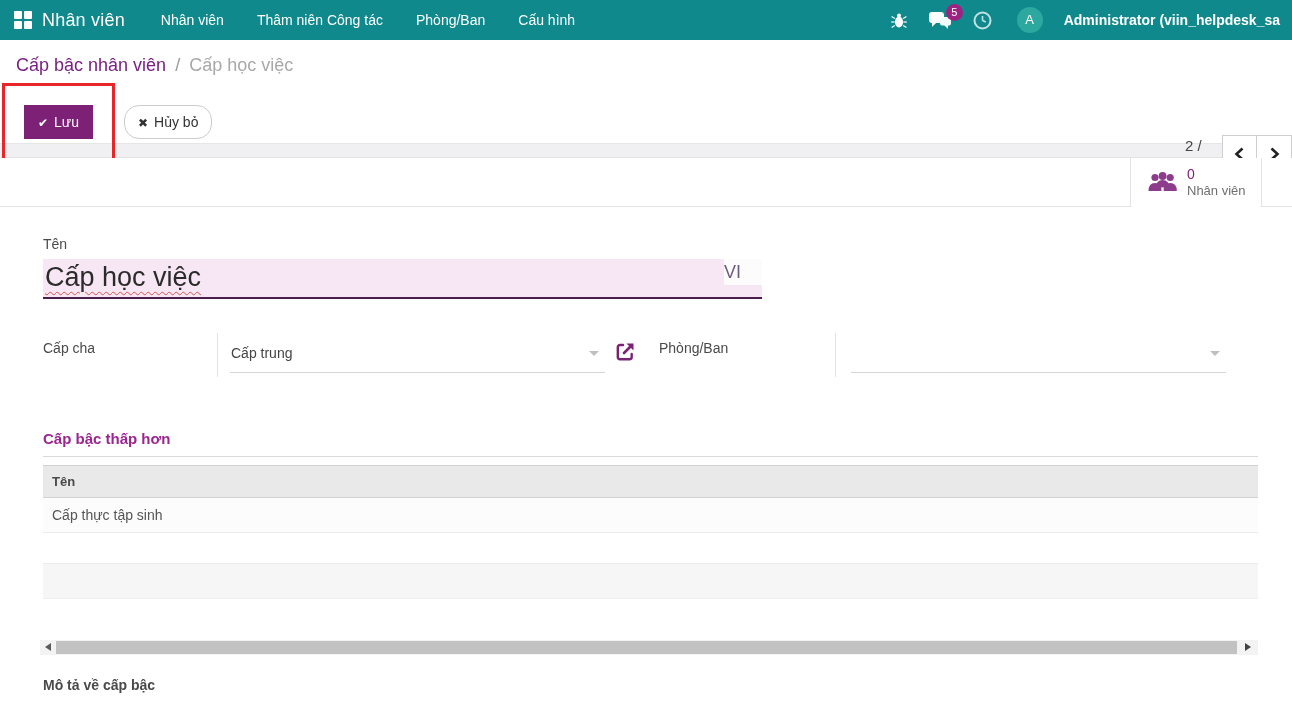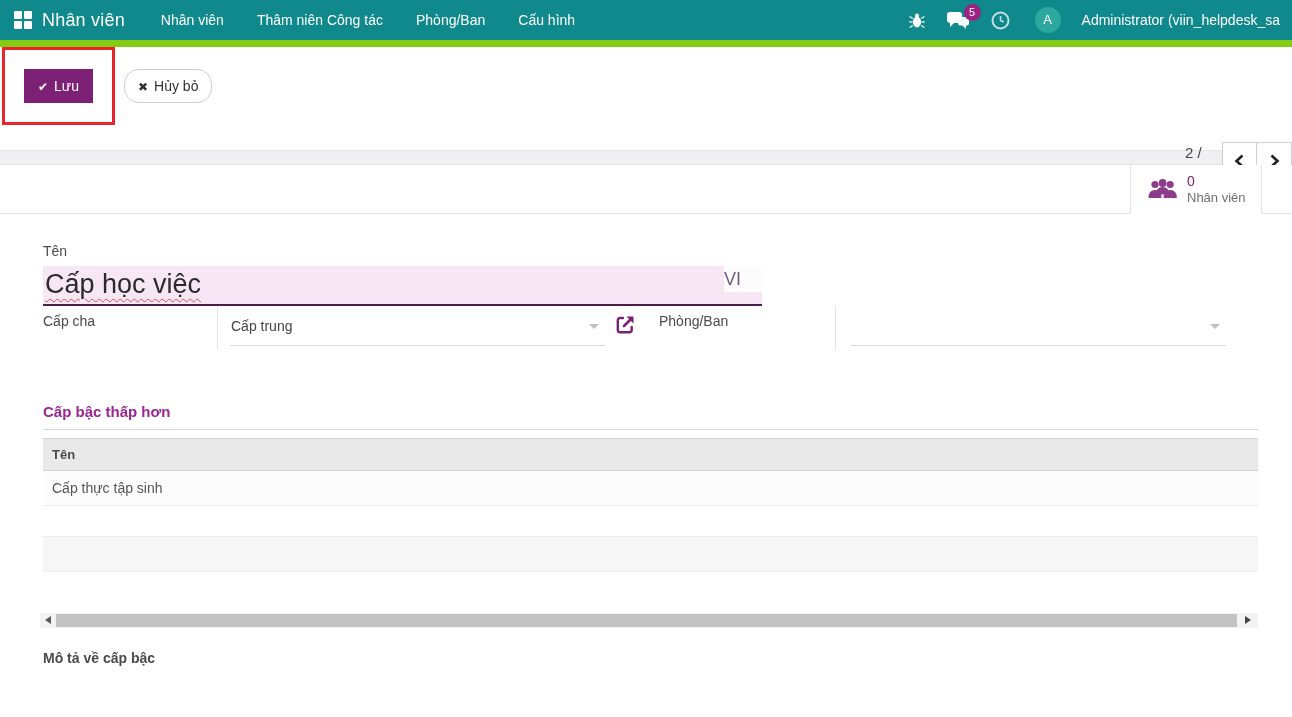--- a/index.html
+++ b/index.html
@@ -11,21 +11,21 @@
   .navbar { position:relative; display:flex; align-items:center; height:40px; background:#0f898c; color:#fff; padding:0 12px; white-space:nowrap; }
   .apps-icon { display:grid; grid-template-columns:8px 8px; grid-gap:2px; margin:0 10px 0 2px; cursor:pointer; }
   .apps-icon i { width:8px; height:8px; background:#fff; border-radius:1px; }
   .brand { font-size:18px; font-weight:400; margin-right:36px; letter-spacing:.2px; }
   .menu { display:flex; gap:33px; font-size:14px; }
   .menu span { cursor:pointer; padding:11px 0; }
   .nav-right { display:flex; align-items:center; margin-left:auto; gap:21px; }
   .msg-wrap { position:relative; }
   .badge { position:absolute; top:-7px; right:-11px; min-width:17px; height:17px; border-radius:9px; background:#9c2382; color:#fff; font-size:11px; line-height:17px; text-align:center; padding:0 2px; }
   .avatar { width:26px; height:26px; border-radius:50%; background:#2da89f; color:#fff; font-size:13px; line-height:26px; text-align:center; margin-left:4px; }
-  .username { font-size:14px; color:#fff; }
+  .username { font-size:14px; color:#fff;font-weight:bold; }
 
   
   .control-panel { position:relative; height:103px; background:#fff; }
   .breadcrumb { padding:15px 0 0 16px; font-size:18px; }
   .breadcrumb .bc-parent { color:#7a2182; font-weight:500; cursor:pointer; }
   .breadcrumb .bc-sep { color:#9a9a9a; padding:0 4px; }
   .breadcrumb .bc-current { color:#a9a9a9; }
   .btn-row { display:flex; align-items:center; margin:7px 0 0 2px; }
   .red-annotation { border:3px solid #e8262a; padding:19px; display:inline-block; }
   .btn { font-size:14px; padding:8px 13px; cursor:pointer; border:1px solid transparent; background:none; font-family:inherit; }
@@ -50,21 +50,21 @@
   .stat-label { font-size:13px; color:#6f6f6f; }
 
   .form-body { padding-left:43px; }
   .field-label { font-size:14px; color:#4a4a4a; }
   .name-label { margin-top:29px; }
   .name-wrap { position:relative; width:719px; margin-top:7px; }
   .name-input { background:#f7e7f4; height:40px; border-bottom:2px solid #4a1d4a; font-size:27px; color:#2b2b2b; padding:3px 0 0 2px; white-space:nowrap; overflow:hidden; }
   .name-input .misspell { text-decoration:underline wavy #d9534f 1px; text-underline-offset:5px; }
   .lang-badge { position:absolute; top:0; right:0; width:38px; height:26px; background:#fcfcfc; color:#6f5b80; font-size:18px; text-align:left; line-height:26px; cursor:pointer; }
 
-  .fields-row { display:flex; }
+  .fields-row { display:flex; margin-top:34px; }
   .fgroup { display:flex; }
   .flabel { width:175px; height:44px; padding-top:7px; border-right:1px solid #e3e3e3; font-size:14px; color:#4a4a4a; }
   .flabel.w2 { width:177px; }
   .fvalue { position:relative; width:375px; height:38px; margin-top:2px; border-bottom:1px solid #d6d6d6; font-size:14px; color:#444; line-height:36px; padding-left:1px; }
   .fvalue.ml1 { margin-left:12px; }
   .fvalue.ml2 { margin-left:15px; }
   .caret { position:absolute; right:6px; top:16px; width:0; height:0; border-left:5px solid transparent; border-right:5px solid transparent; border-top:5px solid #bfbfbf; cursor:pointer; }
   .ext-link { margin:8px 0 0 10px; cursor:pointer; }
   .g2 { margin-left:23px; }
 
@@ -139,20 +139,25 @@
             <line x1="9.5" y1="9.5" x2="9.5" y2="5" stroke="rgba(255,255,255,.75)" stroke-width="1.6"></line>
             <line x1="9.5" y1="9.5" x2="12.8" y2="11" stroke="rgba(255,255,255,.75)" stroke-width="1.6"></line>
           </svg>
       </span>
       <span class="avatar">A</span>
       <span class="username">Administrator (viin_helpdesk_sa</span>
     </div>
   </div>
 
   <div class="control-panel">
+    <div class="breadcrumb">
+      <span class="bc-parent">Cấp bậc nhân viên</span>
+      <span class="bc-sep">/</span>
+      <span class="bc-current">Cấp học việc</span>
+    </div>
     <div class="btn-row">
       <span class="red-annotation">
         <button class="btn btn-primary"><span class="gl">✔</span><span>Lưu</span></button>
       </span>
       <button class="btn btn-default"><span class="gl">✖</span><span>Hủy bỏ</span></button>
     </div>
     <div class="pager">
       <span class="pager-count">2 / 5</span>
       <span class="pager-btns">
         <span class="pager-btn">

